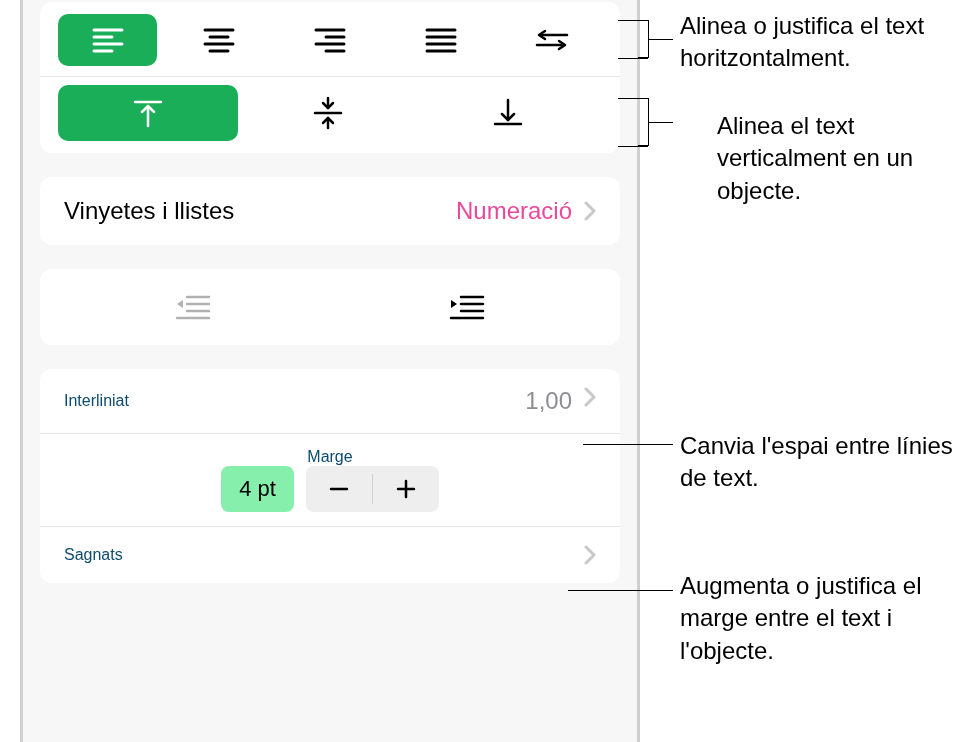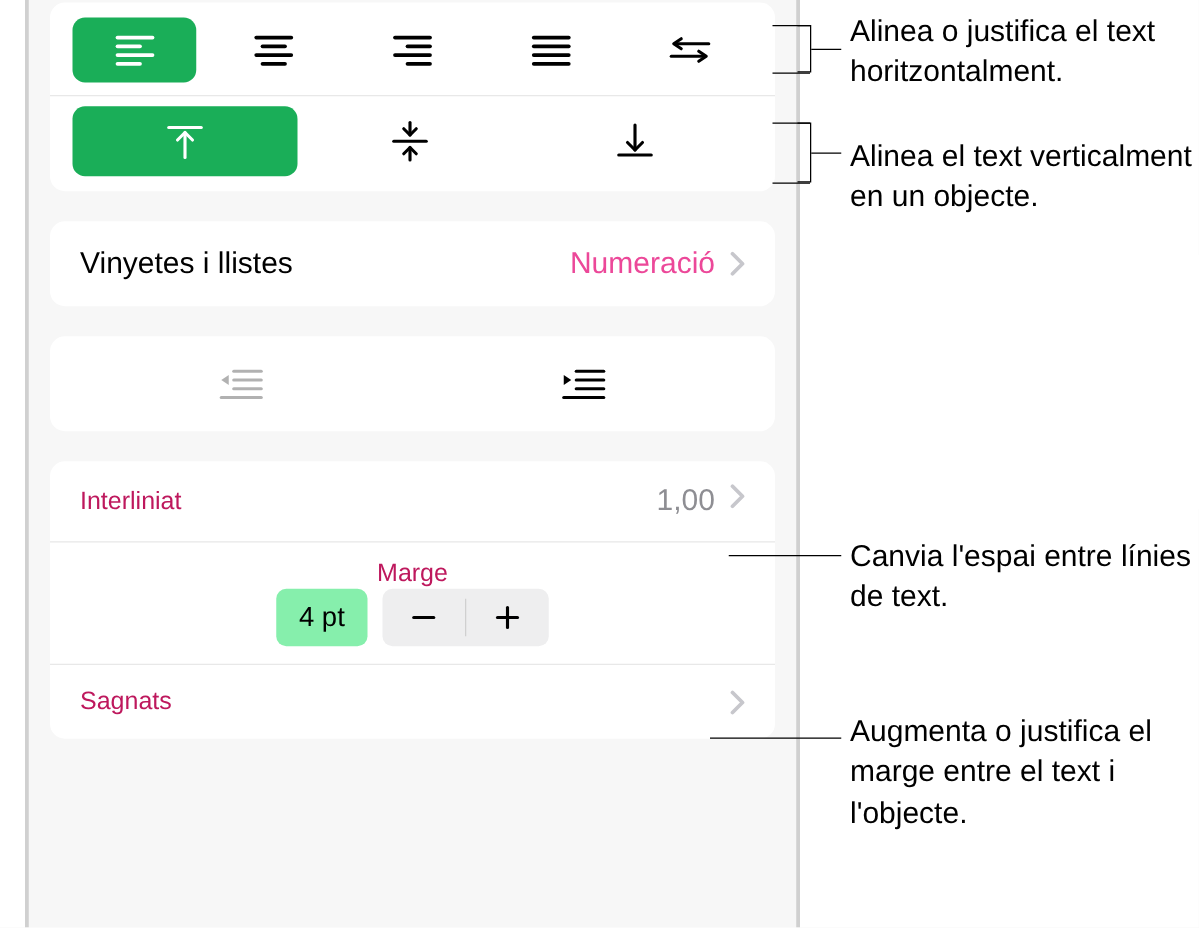--- a/index.html
+++ b/index.html
@@ -121,22 +121,22 @@
       align-items: center;
       justify-content: space-between;
       padding: 18px 24px;
       border-bottom: 1px solid #e8e8e8;
       cursor: pointer;
     }
     .settings-row:last-child {
       border-bottom: none;
     }
     .settings-label {
-      font-size: 20px;
-      color: #be185d;
+      font-size: 16px;
+      color: #0c4a6e;
     }
     .settings-value {
       font-size: 24px;
       color: #8e8e93;
       margin-right: 12px;
     }
     .margin-row {
       display: flex;
       align-items: center;
       justify-content: space-between;
@@ -364,21 +364,21 @@
   </div>
 
 </div>
 
 <div class="callout" style="left:680px; top:10px;">Alinea o justifica el text horitzontalment.</div>
 <div class="callout-bracket" style="left:648px; top:20px; height:38px;"></div>
 <div class="callout-line callout-hline" style="left:649px; top:39px; width:24px;"></div>
 <div class="callout-line callout-hline" style="left:618px; top:20px; width:30px;"></div>
 <div class="callout-line callout-hline" style="left:618px; top:58px; width:30px;"></div>
 
-<div class="callout" style="left:680px; top:110px;">Alinea el text verticalment en un objecte.</div>
+<div class="callout" style="left:717px; top:110px;">Alinea el text verticalment en un objecte.</div>
 <div class="callout-bracket" style="left:648px; top:98px; height:48px;"></div>
 <div class="callout-line callout-hline" style="left:649px; top:122px; width:24px;"></div>
 <div class="callout-line callout-hline" style="left:618px; top:98px; width:30px;"></div>
 <div class="callout-line callout-hline" style="left:618px; top:146px; width:30px;"></div>
 
 <div class="callout" style="left:680px; top:430px;">Canvia l'espai entre línies de text.</div>
 <div class="callout-line callout-hline" style="left:583px; top:444px; width:90px;"></div>
 
 <div class="callout" style="left:680px; top:570px;">Augmenta o justifica el marge entre el text i l'objecte.</div>
 <div class="callout-line callout-hline" style="left:568px; top:590px; width:105px;"></div>

